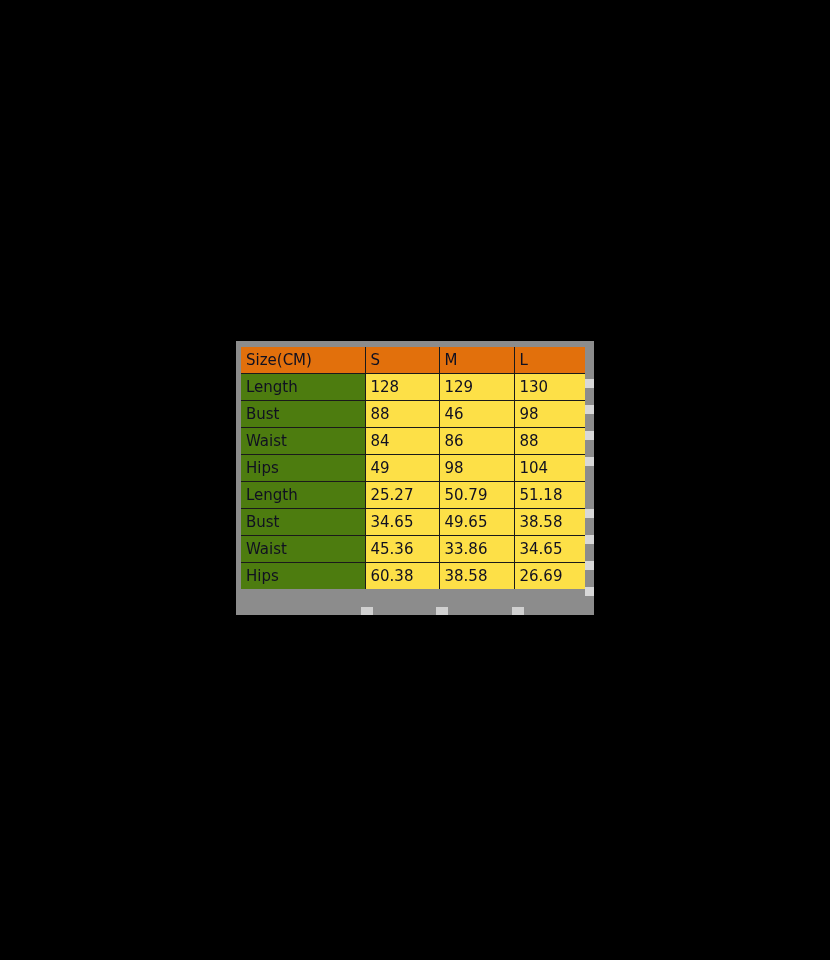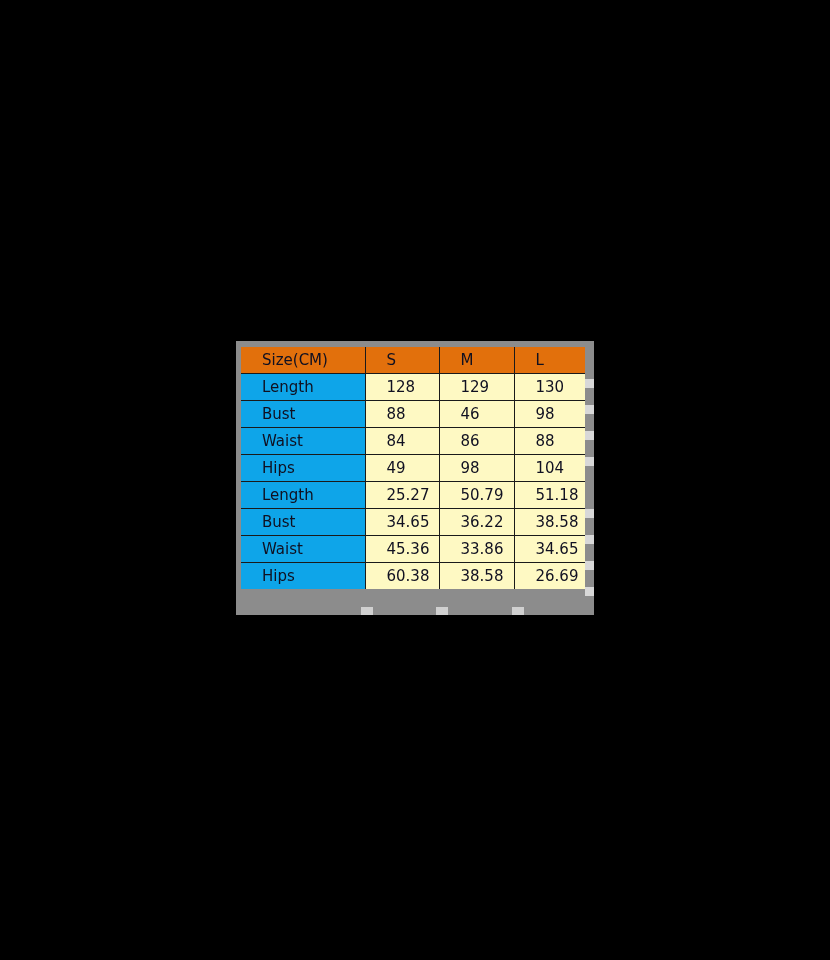--- a/index.html
+++ b/index.html
@@ -36,45 +36,45 @@
   }
 
   table#size-chart col.c-label { width: 124px; }
   table#size-chart col.c-s     { width: 74px; }
   table#size-chart col.c-m     { width: 75px; }
   table#size-chart col.c-l     { width: 71px; }
 
   table#size-chart td {
     height: 26px;
     box-sizing: border-box;
-    padding: 0 0 0 21px;
+    padding: 0 0 0 5px;
     font-size: 15px;
     line-height: 26px;
     color: #101021;
     white-space: nowrap;
     overflow: hidden;
     border-right: 1px solid #1a1a1a;
     border-bottom: 1px solid #1a1a1a;
     vertical-align: middle;
     letter-spacing: 0px;
   }
   table#size-chart tr:last-child td {
     border-bottom: none;
   }
   table#size-chart td:last-child {
     border-right: none;
   }
 
   
-  td.label-cell { background: #0ea5e9; }
+  td.label-cell { background: #4d7c0f; }
   tr.header-row td { background: #e2700c; }
   tr.header-row td.label-cell { background: #e2700c; }
 
   
-  td.data-cell { background: #fef9c3; }
+  td.data-cell { background: #fde047; }
 
   
   .bottom-notches {
     position: absolute;
     left: 5px;
     bottom: 0px;
     width: 353px;
     height: 8px;
     pointer-events: none;
   }
@@ -159,21 +159,21 @@
       <tr>
         <td class="label-cell">Length</td>
         <td class="data-cell">25.27</td>
         <td class="data-cell">50.79</td>
         <td class="data-cell">51.18</td>
       </tr>
 
       <tr>
         <td class="label-cell">Bust</td>
         <td class="data-cell">34.65</td>
-        <td class="data-cell">36.22</td>
+        <td class="data-cell">49.65</td>
         <td class="data-cell">38.58</td>
       </tr>
 
       <tr>
         <td class="label-cell">Waist</td>
         <td class="data-cell">45.36</td>
         <td class="data-cell">33.86</td>
         <td class="data-cell">34.65</td>
       </tr>
 

